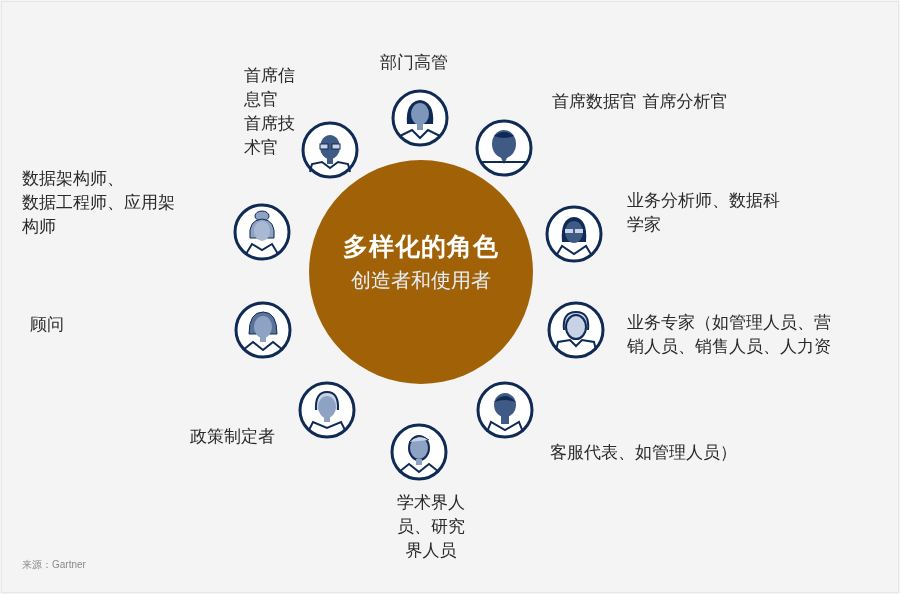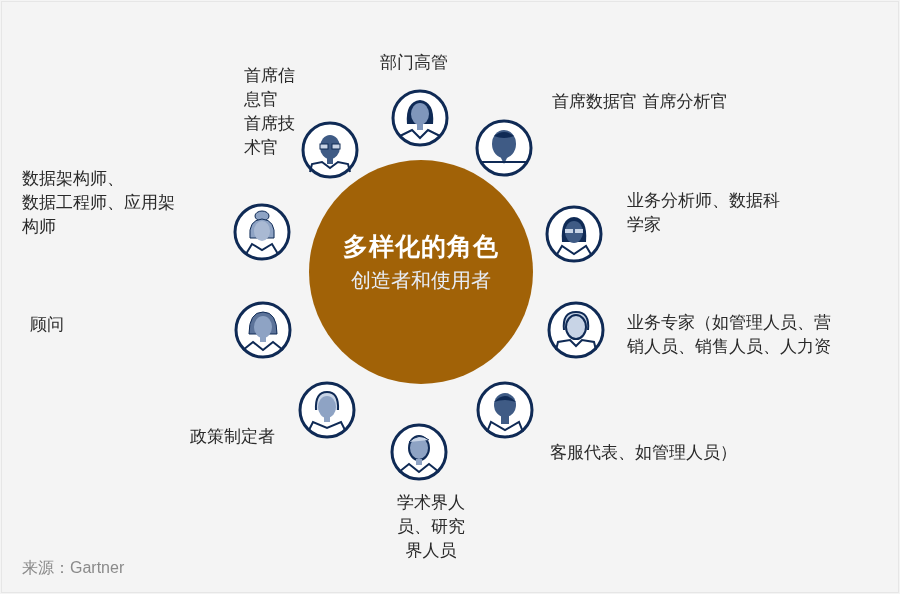--- a/index.html
+++ b/index.html
@@ -8,21 +8,21 @@
   .frame { position:absolute; left:1px; top:1px; width:896px; height:590px; border:1px solid #e6e6e6; }
   .hub { position:absolute; left:309px; top:160px; width:224px; height:224px; border-radius:50%;
          background:#a16207; color:#fff; text-align:center; }
   .hub-title { position:absolute; top:70px; left:0; width:100%; font-size:25px; font-weight:bold;
                font-family:"DejaVu Sans","Liberation Sans",sans-serif; letter-spacing:1px; }
   .hub-sub { position:absolute; top:104px; left:28px; width:168px; font-size:20px; line-height:32px;
              font-family:"DejaVu Sans","Liberation Sans",sans-serif; color:#e8eef8; }
   .icon { position:absolute; width:60px; height:60px; }
   .icon svg { width:60px; height:60px; display:block; }
   .lbl { position:absolute; font-size:17px; line-height:24px; color:#2a2a2a; white-space:nowrap; }
-  .src { position:absolute; left:22px; top:558px; font-size:16px; color:#8a8a8a;
+  .src { position:absolute; left:22px; top:558px; font-size:10px; color:#8a8a8a;
          font-family:"Liberation Sans","DejaVu Sans",sans-serif; }
 </style>
 </head>
 <body>
 
 <div class="frame"></div>
 
 <div class="hub">
   <div class="hub-title">多样化的角色</div>
   <div class="hub-sub">创造者和使用者</div>

